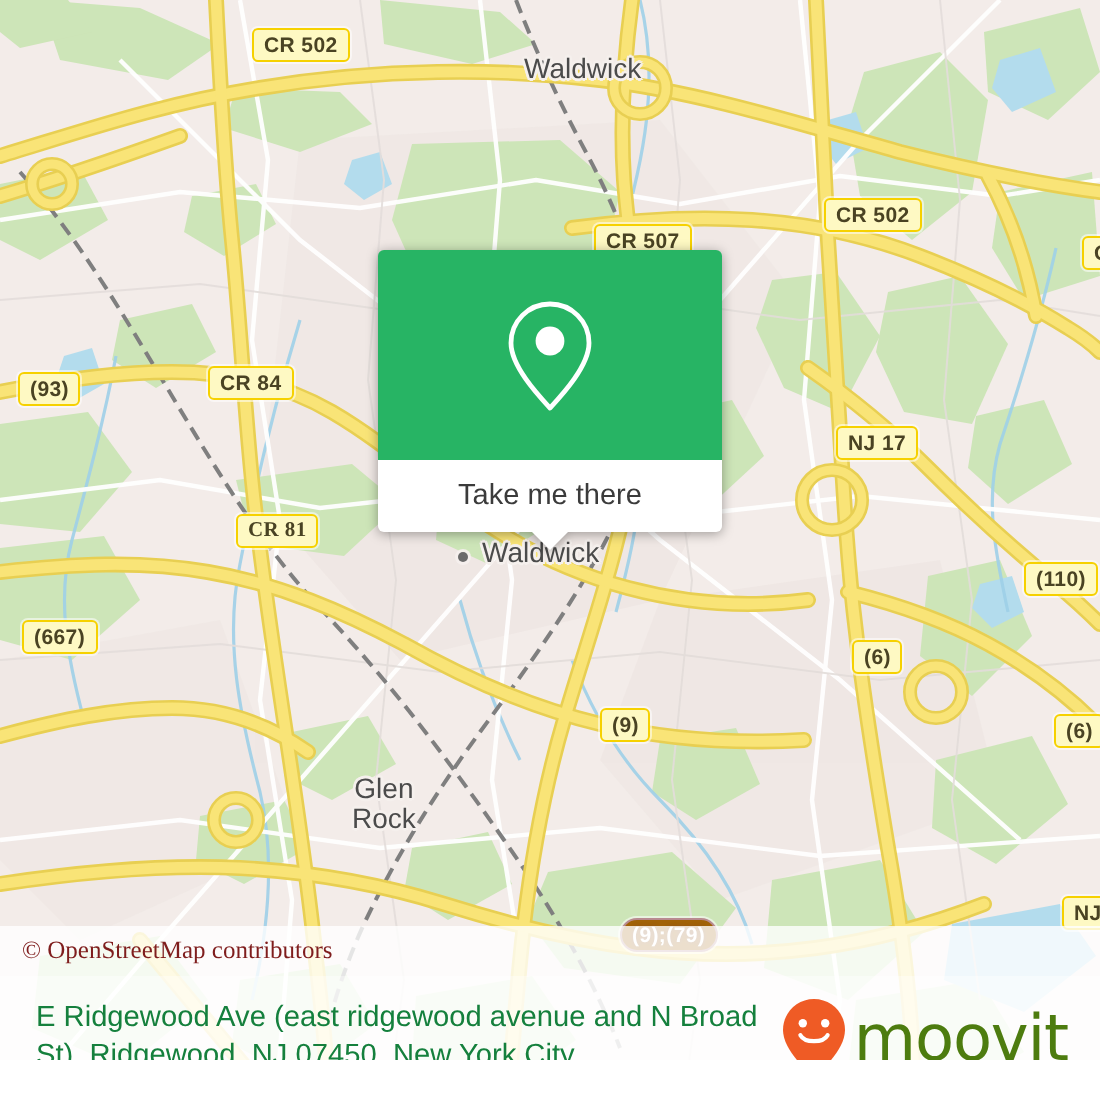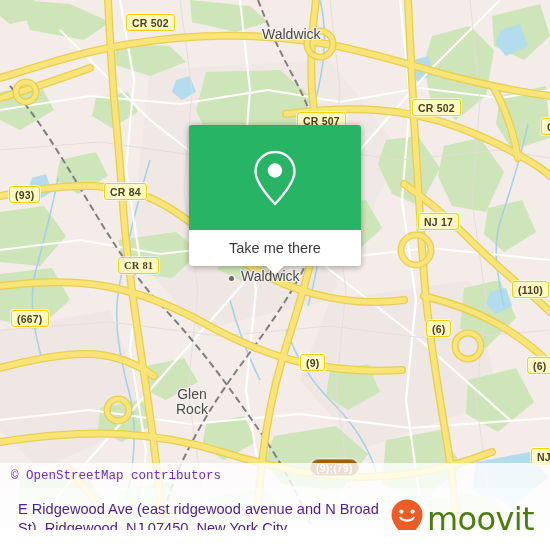--- a/index.html
+++ b/index.html
@@ -125,42 +125,42 @@
     position: absolute;
     left: 0;
     top: 463px;
     width: 550px;
     height: 25px;
     background: rgba(255,255,255,.80);
     display: flex;
     align-items: center;
   }
   #osm-text {
-    color: #6d28d9;
+    color: #7f1d1d;
     font-size: 12.5px;
     padding-left: 11px;
-    font-family: Liberation Mono, monospace;
+    font-family: Liberation Serif, serif;
   }
 
   
   #footer {
     position: absolute;
     left: 0;
     top: 488px;
     width: 550px;
     height: 62px;
     background: rgba(255,255,255,.88);
     display: flex;
     align-items: center;
     box-sizing: border-box;
     padding: 0 10px 0 18px;
   }
   #footer-address {
     flex: 1 1 auto;
-    color: #4c1d95;
+    color: #15803d;
     font-size: 14.6px;
     line-height: 19px;
     font-family: "Liberation Sans", sans-serif;
     max-width: 380px;
   }
   #brand {
     flex: 0 0 auto;
     display: flex;
     align-items: center;
     gap: 3px;

